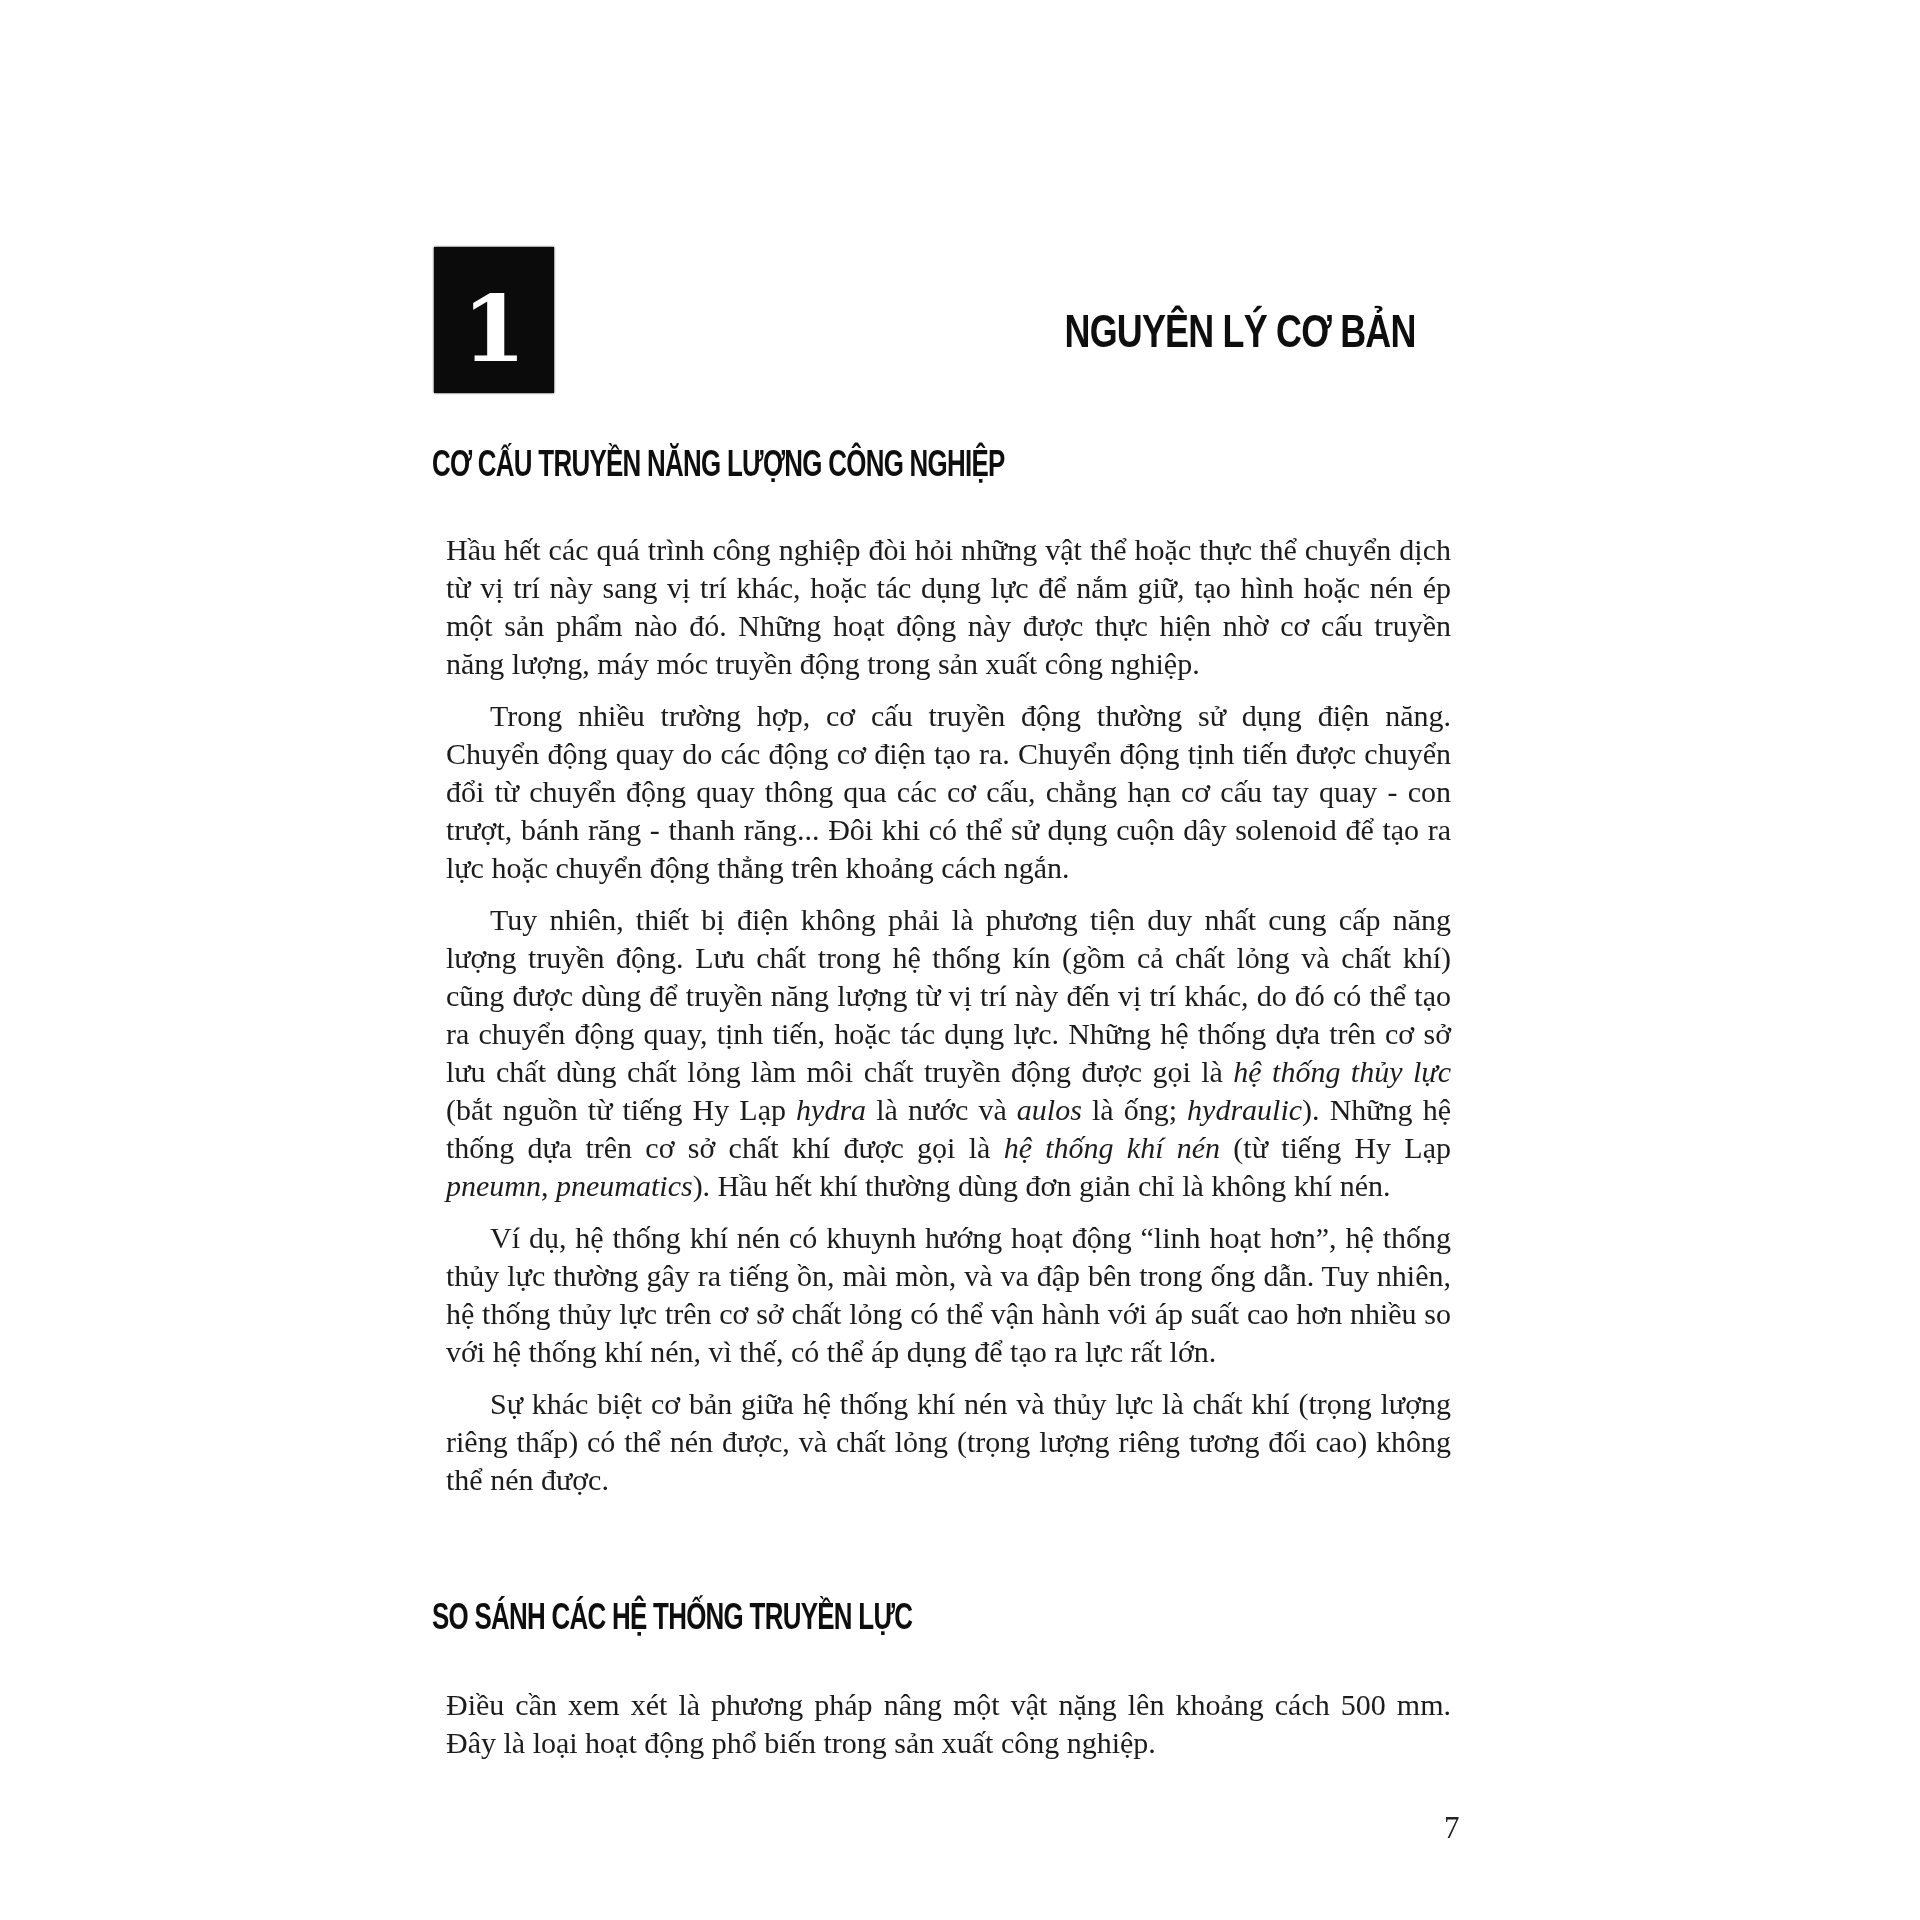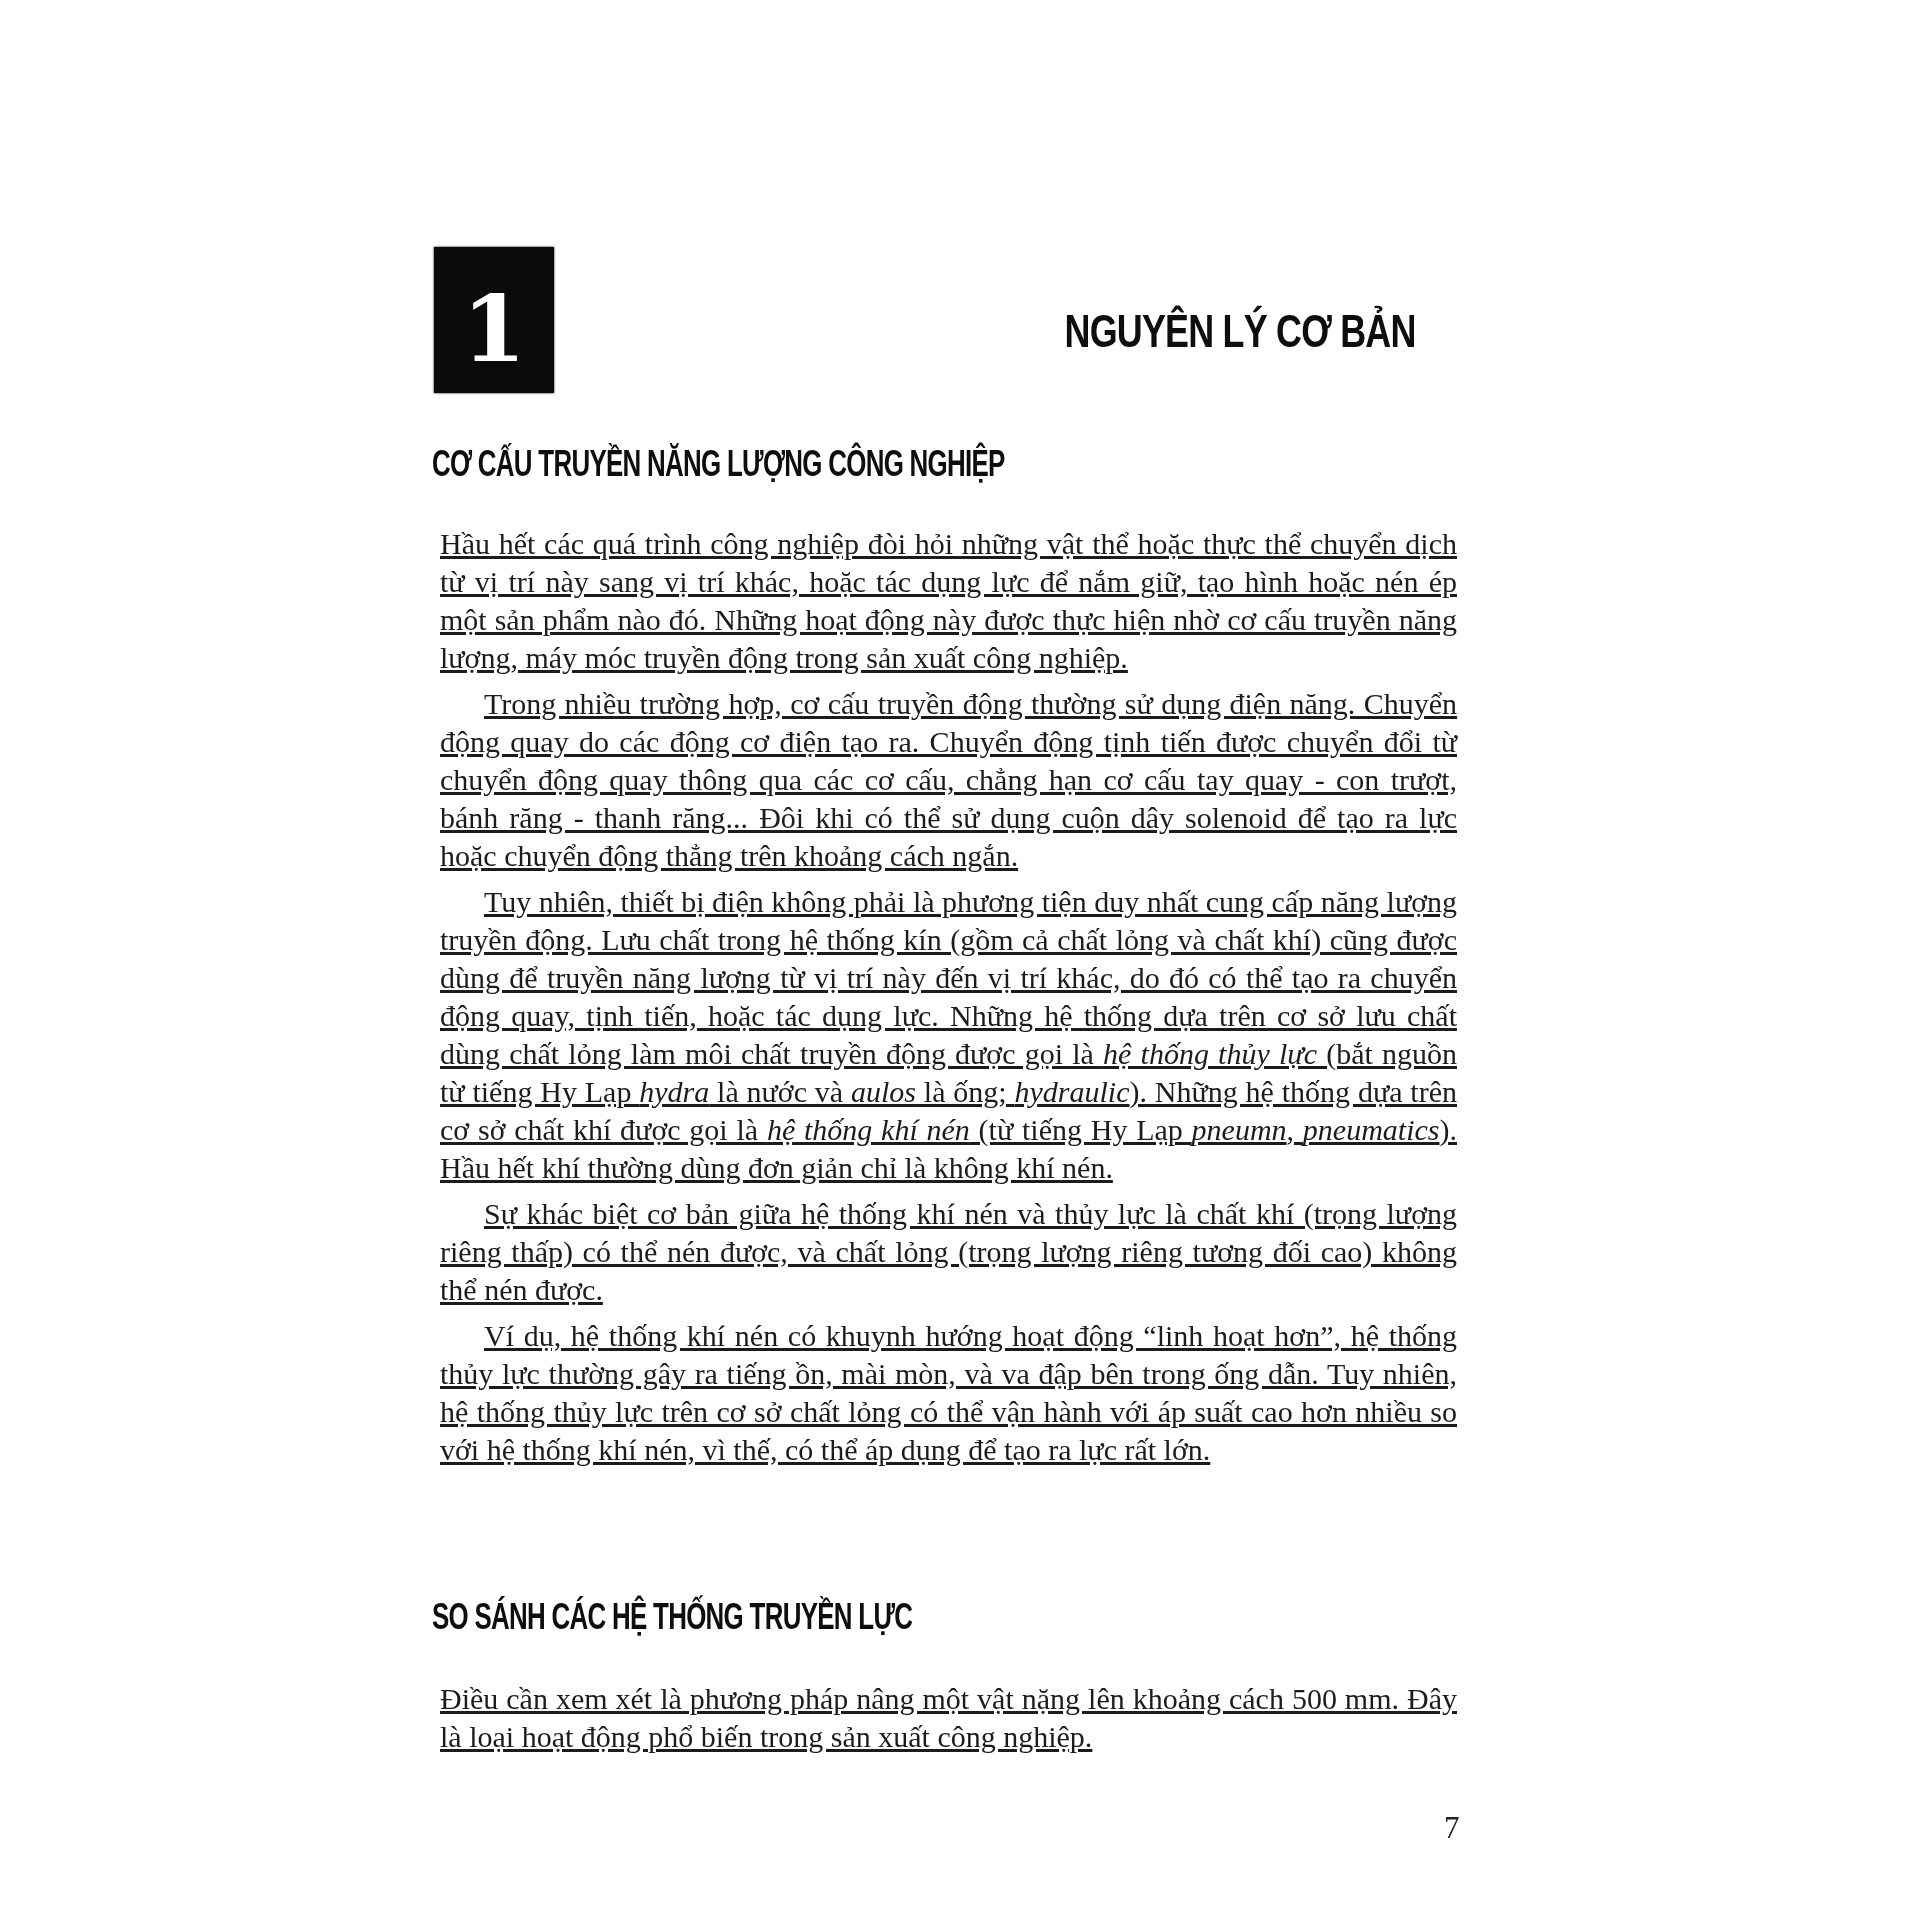--- a/index.html
+++ b/index.html
@@ -75,23 +75,22 @@
     position: absolute;
     left: 432px;
     width: 1033px;
     font-size: 30px;
     line-height: 38px;
     color: #1c1c1c;
   }
   #section1-body { top: 517px; }
   #section2-body { top: 1672px; }
   .body-block p {
-    margin: 8px;
+    margin: 14px;
     text-align: justify;
-    text-decoration: underline;
   }
   .body-block p.indented {
     text-indent: 44px;
   }
   .body-block i {
     font-style: italic;
   }
   .page-number {
     position: absolute;
     left: 1444px;
@@ -113,22 +112,22 @@
   <div class="chapter-title-row">
     <h1 class="chapter-title" style="margin:0;">NGUYÊN LÝ CƠ BẢN</h1>
   </div>
 
   <h2 class="section-heading" id="section1-heading">CƠ CẤU TRUYỀN NĂNG LƯỢNG CÔNG NGHIỆP</h2>
 
   <div class="body-block" id="section1-body">
       <p class=""><span>Hầu hết các quá trình công nghiệp đòi hỏi những vật thể hoặc thực thể chuyển dịch từ vị trí này sang vị trí khác, hoặc tác dụng lực để nắm giữ, tạo hình hoặc nén ép một sản phẩm nào đó. Những hoạt động này được thực hiện nhờ cơ cấu truyền năng lượng, máy móc truyền động trong sản xuất công nghiệp.</span></p>
       <p class="indented"><span>Trong nhiều trường hợp, cơ cấu truyền động thường sử dụng điện năng. Chuyển động quay do các động cơ điện tạo ra. Chuyển động tịnh tiến được chuyển đổi từ chuyển động quay thông qua các cơ cấu, chẳng hạn cơ cấu tay quay - con trượt, bánh răng - thanh răng... Đôi khi có thể sử dụng cuộn dây solenoid để tạo ra lực hoặc chuyển động thẳng trên khoảng cách ngắn.</span></p>
       <p class="indented"><span>Tuy nhiên, thiết bị điện không phải là phương tiện duy nhất cung cấp năng lượng truyền động. Lưu chất trong hệ thống kín (gồm cả chất lỏng và chất khí) cũng được dùng để truyền năng lượng từ vị trí này đến vị trí khác, do đó có thể tạo ra chuyển động quay, tịnh tiến, hoặc tác dụng lực. Những hệ thống dựa trên cơ sở lưu chất dùng chất lỏng làm môi chất truyền động được gọi là </span><i>hệ thống thủy lực</i><span> (bắt nguồn từ tiếng Hy Lạp </span><i>hydra</i><span> là nước và </span><i>aulos</i><span> là ống; </span><i>hydraulic</i><span>). Những hệ thống dựa trên cơ sở chất khí được gọi là </span><i>hệ thống khí nén</i><span> (từ tiếng Hy Lạp </span><i>pneumn</i><span>, </span><i>pneumatics</i><span>). Hầu hết khí thường dùng đơn giản chỉ là không khí nén.</span></p>
+      <p class="indented"><span>Ví dụ, hệ thống khí nén có khuynh hướng hoạt động “linh hoạt hơn”, hệ thống thủy lực thường gây ra tiếng ồn, mài mòn, và va đập bên trong ống dẫn. Tuy nhiên, hệ thống thủy lực trên cơ sở chất lỏng có thể vận hành với áp suất cao hơn nhiều so với hệ thống khí nén, vì thế, có thể áp dụng để tạo ra lực rất lớn.</span></p>
       <p class="indented"><span>Sự khác biệt cơ bản giữa hệ thống khí nén và thủy lực là chất khí (trọng lượng riêng thấp) có thể nén được, và chất lỏng (trọng lượng riêng tương đối cao) không thể nén được.</span></p>
-      <p class="indented"><span>Ví dụ, hệ thống khí nén có khuynh hướng hoạt động “linh hoạt hơn”, hệ thống thủy lực thường gây ra tiếng ồn, mài mòn, và va đập bên trong ống dẫn. Tuy nhiên, hệ thống thủy lực trên cơ sở chất lỏng có thể vận hành với áp suất cao hơn nhiều so với hệ thống khí nén, vì thế, có thể áp dụng để tạo ra lực rất lớn.</span></p>
     </div>
 
   <h2 class="section-heading" id="section2-heading">SO SÁNH CÁC HỆ THỐNG TRUYỀN LỰC</h2>
 
   <div class="body-block" id="section2-body">
       <p class=""><span>Điều cần xem xét là phương pháp nâng một vật nặng lên khoảng cách 500 mm. Đây là loại hoạt động phổ biến trong sản xuất công nghiệp.</span></p>
     </div>
 
   <div class="page-number">7</div>
 

